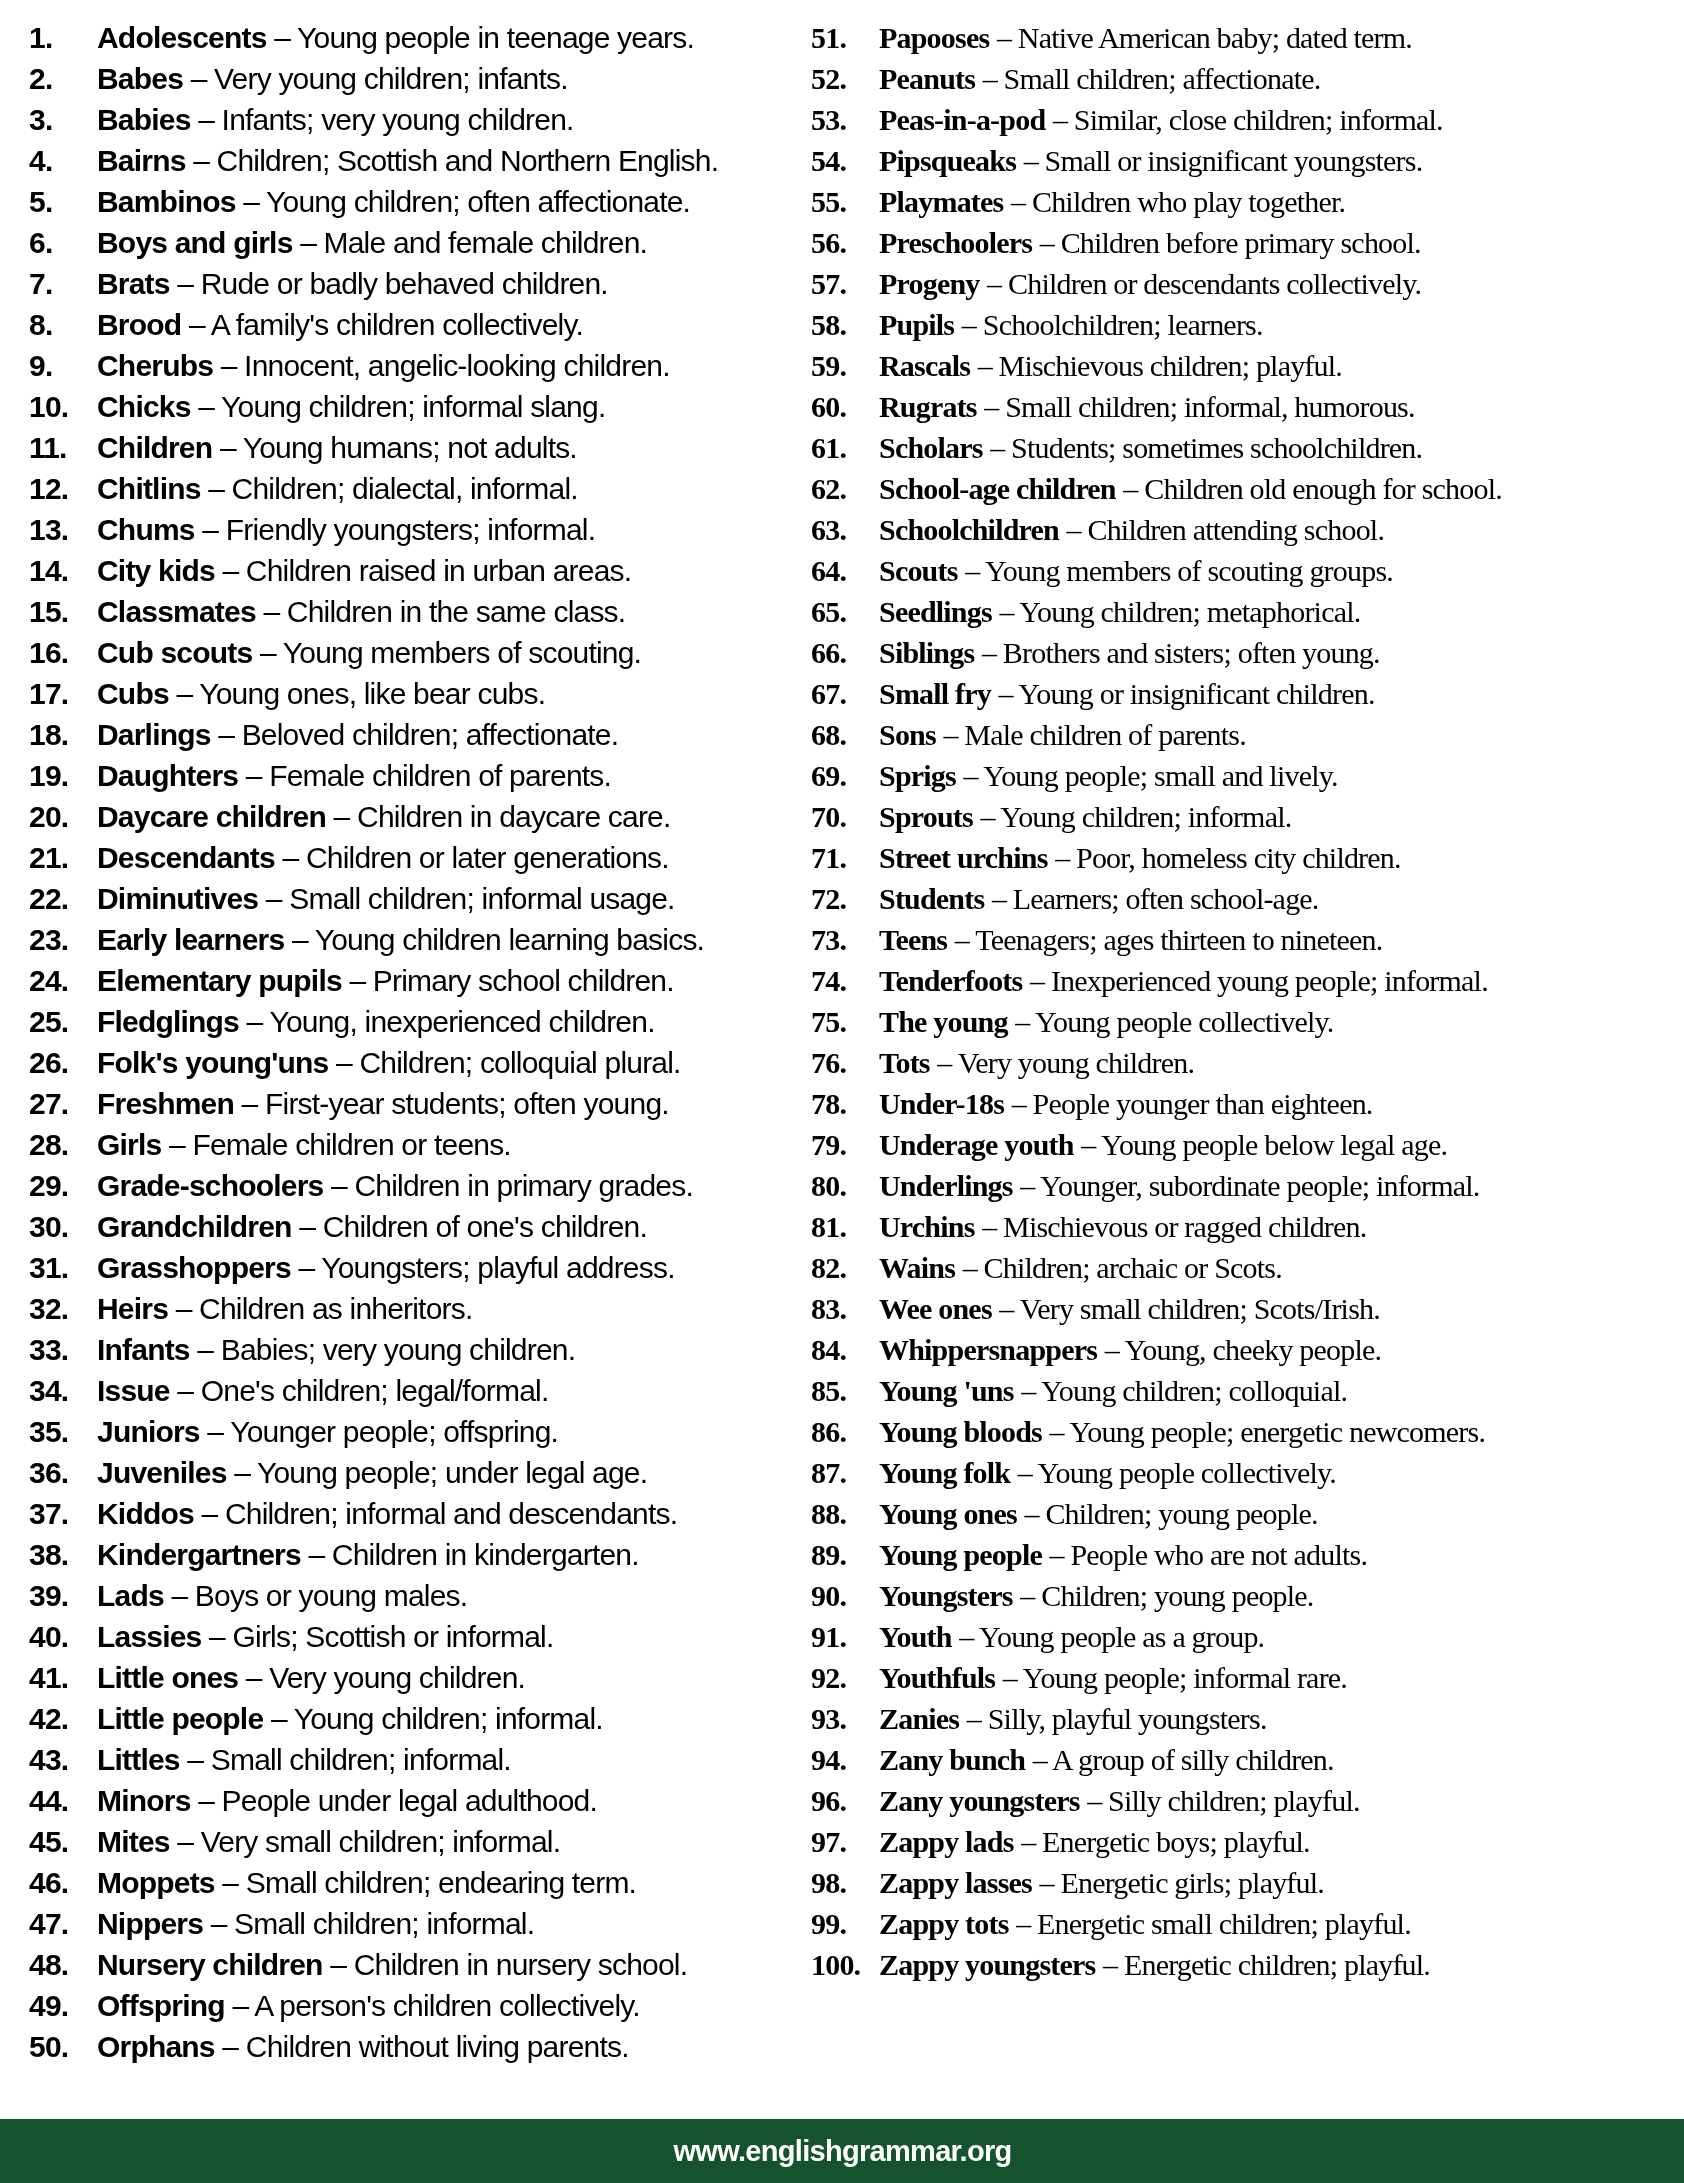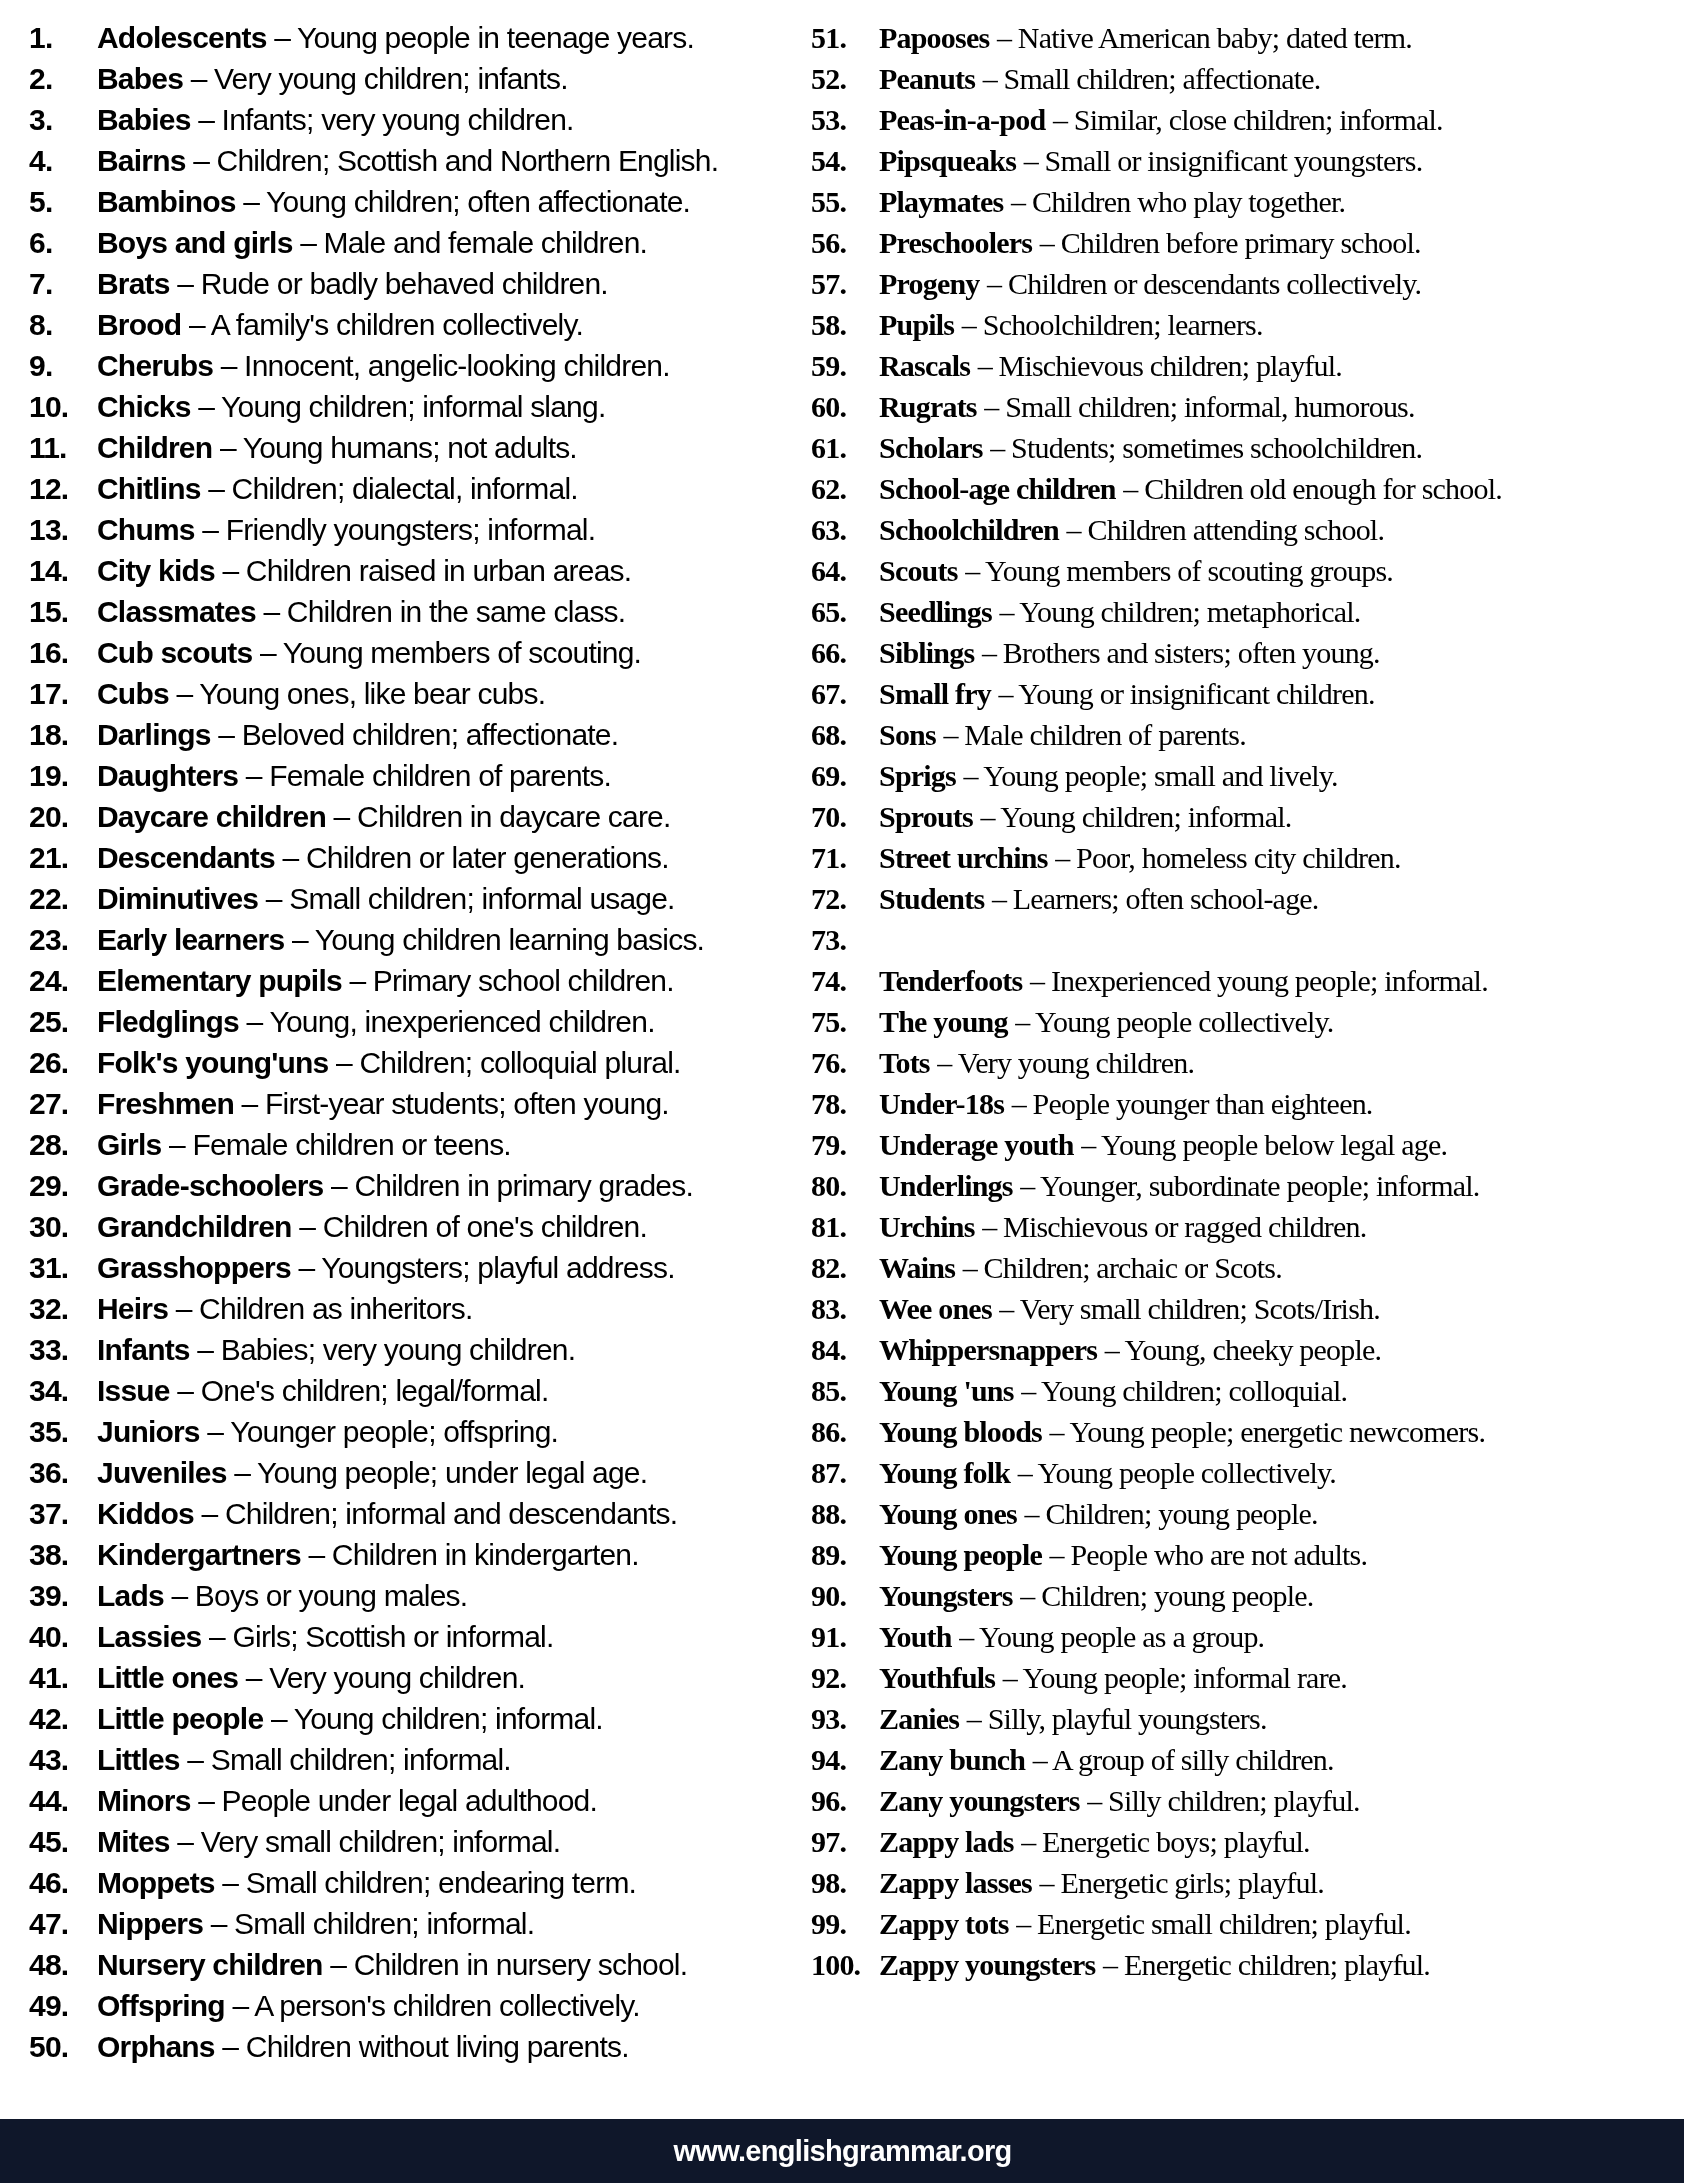--- a/index.html
+++ b/index.html
@@ -52,21 +52,21 @@
   .def {
     font-weight: normal;
     margin-left: 7.6px;
   }
   .footer {
     position: absolute;
     left: 0;
     top: 2119px;
     width: 1685px;
     height: 64px;
-    background: #0f172a;
+    background: #14532d;
     display: flex;
     align-items: center;
     justify-content: center;
   }
   .footer-text {
     color: #ffffff;
     font-size: 29px;
     font-weight: bold;
     letter-spacing: -0.7px;
   }
@@ -432,20 +432,21 @@
     <span class="text"><span class="term">Street urchins</span><span class="def">– Poor, homeless city children.</span></span>
   </div>
 
   <div class="item">
     <span class="num">72.</span>
     <span class="text"><span class="term">Students</span><span class="def">– Learners; often school-age.</span></span>
   </div>
 
   <div class="item">
     <span class="num">73.</span>
+    <span class="text"><span class="term">Teens</span><span class="def">– Teenagers; ages thirteen to nineteen.</span></span>
   </div>
 
   <div class="item">
     <span class="num">74.</span>
     <span class="text"><span class="term">Tenderfoots</span><span class="def">– Inexperienced young people; informal.</span></span>
   </div>
 
   <div class="item">
     <span class="num">75.</span>
     <span class="text"><span class="term">The young</span><span class="def">– Young people collectively.</span></span>

